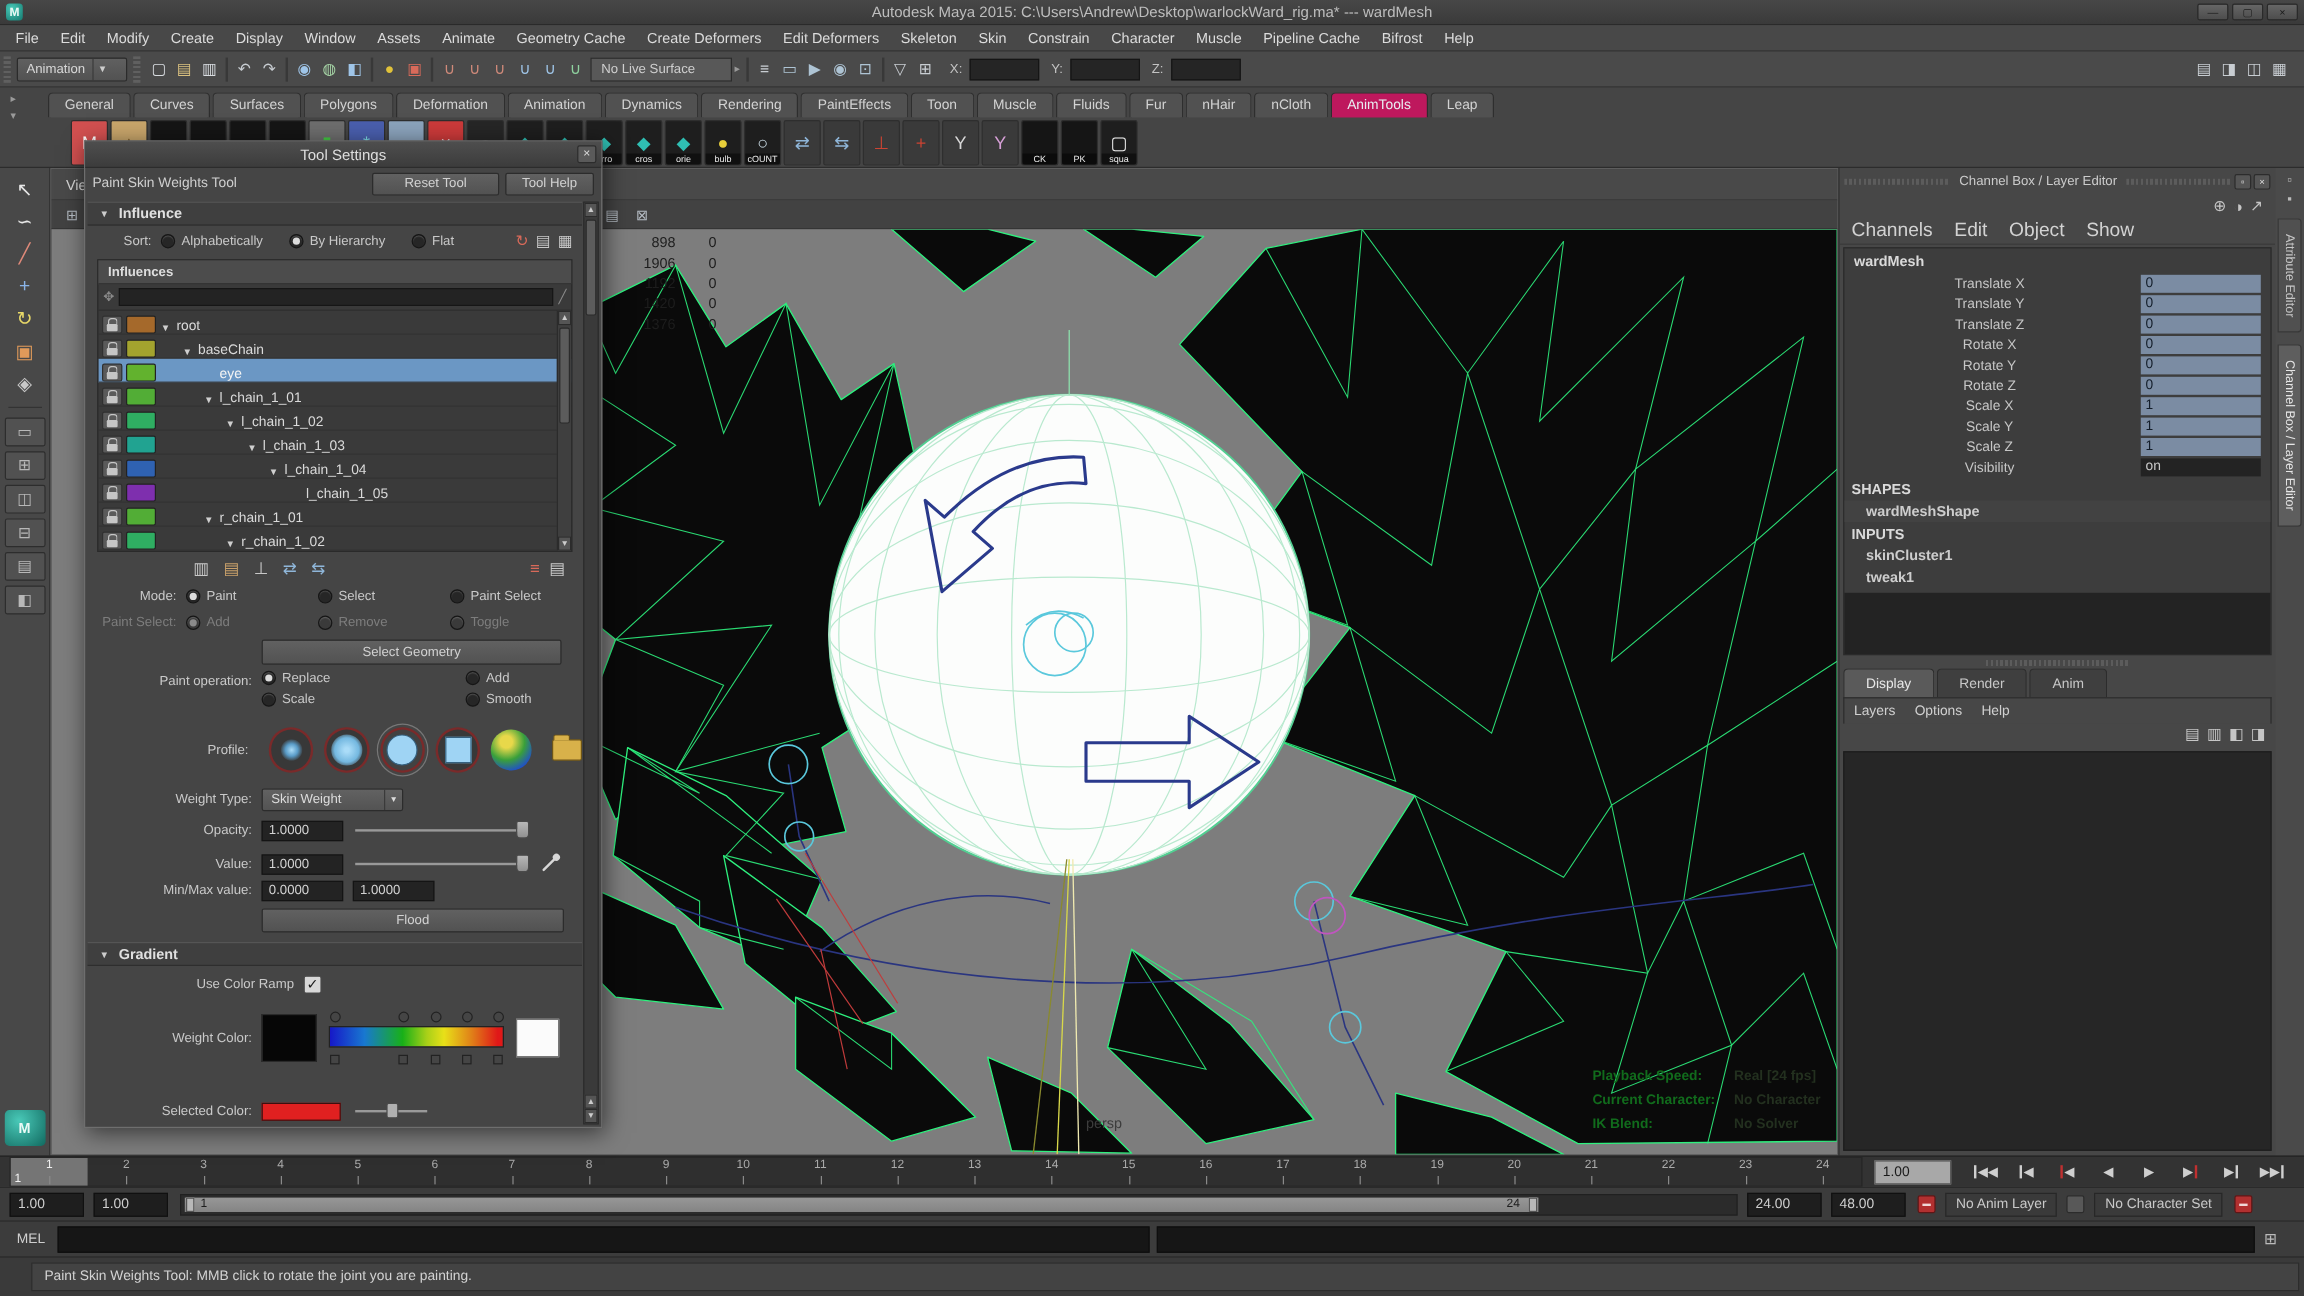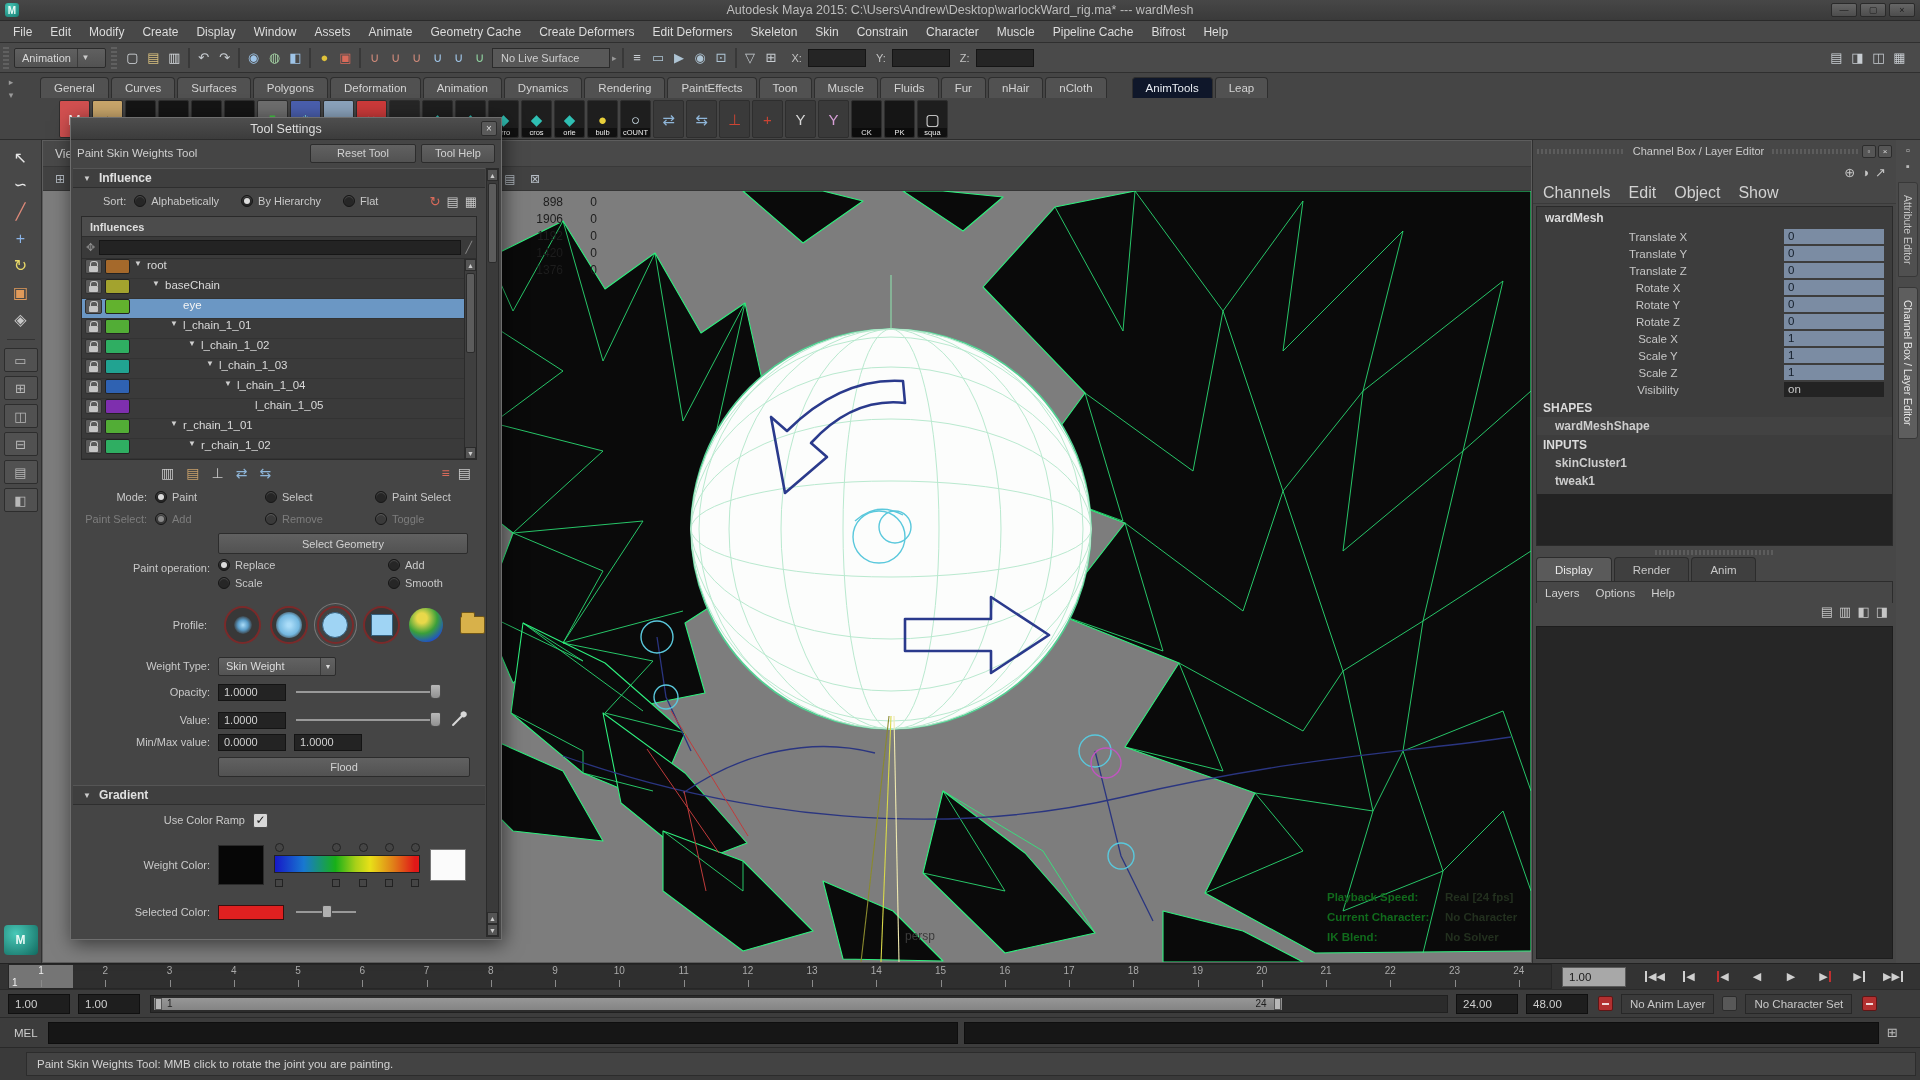--- a/index.html
+++ b/index.html
@@ -28,21 +28,21 @@
   .sicon.div{width:2px;height:20px;background:#383838;margin:0 3px;}
   .livefield{width:118px;height:20px;background:#585858;border:1px solid #2b2b2b;font-size:11px;color:#cfcfcf;display:flex;align-items:center;padding-left:8px;}
   .xyz-label{font-size:11px;color:#c3c3c3;margin:0 4px 0 8px;}
   .xyz-field{width:58px;height:18px;background:#252525;border:1px solid #151515;}
 
   
   .shel{left:0;top:73px;width:1920px;height:67px;background:#454545;border-bottom:1px solid #2c2c2c;}
   .shelf-menu{position:absolute;left:4px;top:4px;width:14px;height:56px;color:#9a9a9a;font-size:9px;display:flex;flex-direction:column;align-items:center;gap:3px;}
   .shelf-tabs{position:absolute;left:40px;top:2px;height:23px;display:flex;align-items:flex-end;}
   .shelf-tab{height:21px;padding:0 13px;margin-right:2px;background:#515151;border:1px solid #2e2e2e;border-bottom:none;border-radius:4px 4px 0 0;font-size:11.5px;color:#d3d3d3;display:flex;align-items:center;}
-  .shelf-tab.active{background:#0f172a;color:#e9edf2;margin-left:23px;}
+  .shelf-tab.active{background:#be185d;color:#e9edf2;}
   .shelf-items{position:absolute;left:58px;top:25px;height:42px;display:flex;align-items:center;}
   .shelf-item{width:31px;height:38px;margin:0 1px;border-radius:2px;position:relative;display:flex;align-items:center;justify-content:center;border:1px solid #2e2e2e;}
   .si-glyph{font-size:15px;line-height:1;}
   .si-label{position:absolute;left:0;right:0;bottom:0;text-align:center;font-size:7.5px;color:#ececec;background:rgba(0,0,0,.45);border-radius:0 0 2px 2px;}
   .si-label:empty{display:none;}
 
   
   .toolbox{left:0;top:140px;width:42px;height:823px;background:#484848;border-right:1px solid #303030;display:flex;flex-direction:column;align-items:center;padding-top:4px;}
   .tbx-icon{width:34px;height:27px;display:flex;align-items:center;justify-content:center;font-size:16px;border-radius:3px;}
   .tbx-sep{width:28px;height:1px;background:#333;margin:6px 0;}
@@ -163,21 +163,21 @@
   .ropt{display:flex;align-items:center;margin-right:22px;}
   .dim, .dim .ropt{color:#7d7d7d;}
   .dim .radio{background:#3a3a3a;}
   .dim .radio.on::after{background:#8a8a8a;}
   .inf-box{margin:4px 8px 0 8px;border:1px solid #2a2a2a;background:#3a3a3a;}
   .inf-head{height:20px;background:#4c4c4c;border-bottom:1px solid #2e2e2e;display:flex;align-items:center;font-size:11px;font-weight:bold;color:#dedede;padding-left:8px;}
   .inf-search{height:22px;display:flex;align-items:center;padding:0 4px;border-bottom:1px solid #2e2e2e;gap:4px;}
   .inf-search .ic{font-size:11px;color:#8a8a8a;}
   .inf-input{flex:1;height:15px;background:#232323;border:1px solid #161616;}
   .tree{height:200px;overflow:hidden;position:relative;}
-  .trow{display:flex;align-items:flex-start;height:20px;border-bottom:1px solid #333;padding-left:3px;}
+  .trow{display:flex;align-items:flex-end;height:20px;border-bottom:1px solid #333;padding-left:3px;}
   .trow.sel{background:#6b97c4;}
   .trow.sel .tlabel{color:#f4f4f4;}
   .lockbox{width:17px;height:15px;background:#5a5a5a;border:1px solid #303030;border-radius:2px;position:relative;flex:none;}
   .lockbox::before{content:"";position:absolute;left:4px;top:1px;width:6px;height:4px;border:1.5px solid #c6c6c6;border-bottom:none;border-radius:3px 3px 0 0;}
   .lockbox::after{content:"";position:absolute;left:3px;top:6px;width:9px;height:6px;background:#c6c6c6;border-radius:1px;}
   .swatch{width:25px;height:15px;border:1px solid #222;border-radius:2px;margin-left:3px;flex:none;}
   .tind{display:inline-block;flex:none;}
   .ind0{width:4px;}.ind1{width:22px;}.ind2{width:40px;}.ind3{width:58px;}.ind4{width:76px;}.ind5{width:94px;}.ind6{width:112px;}
   .texp{width:13px;font-size:8px;color:#cfcfcf;flex:none;}
   .texp.on::before{content:"▼";}
@@ -1257,21 +1257,21 @@
               <span class="rsq" style="left: 76%;"></span>
             </span>
           
             <span>
               <span class="rdot" style="left: 94%;"></span>
               <span class="rsq" style="left: 94%;"></span>
             </span>
           </span>
         <span class="wc-white"></span>
       </div>
-      <div class="ts-row" style="margin-top:10px">
+      <div class="ts-row" style="margin-top:24px">
         <span class="ts-lab">Selected Color:</span>
         <span class="sel-red"></span>
         <span class="g-slider">
             <span class="g-handle"></span>
           </span>
       </div>
     </div>
     <div class="ts-scroll">
       <span class="sc-btn">▲</span>
       <span class="sc-thumb"></span>

